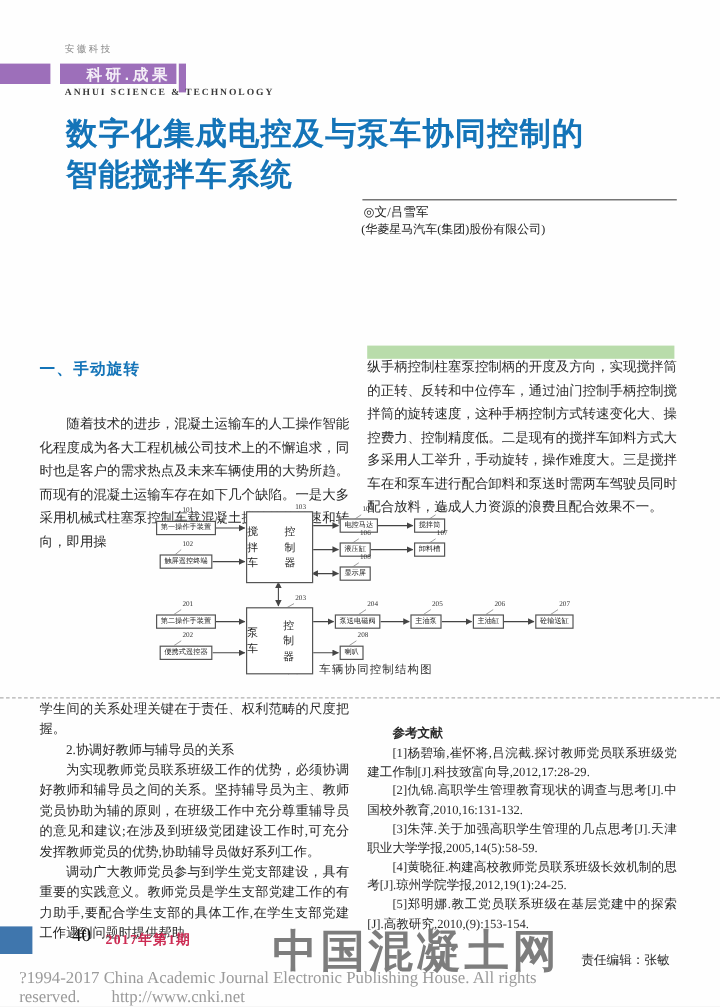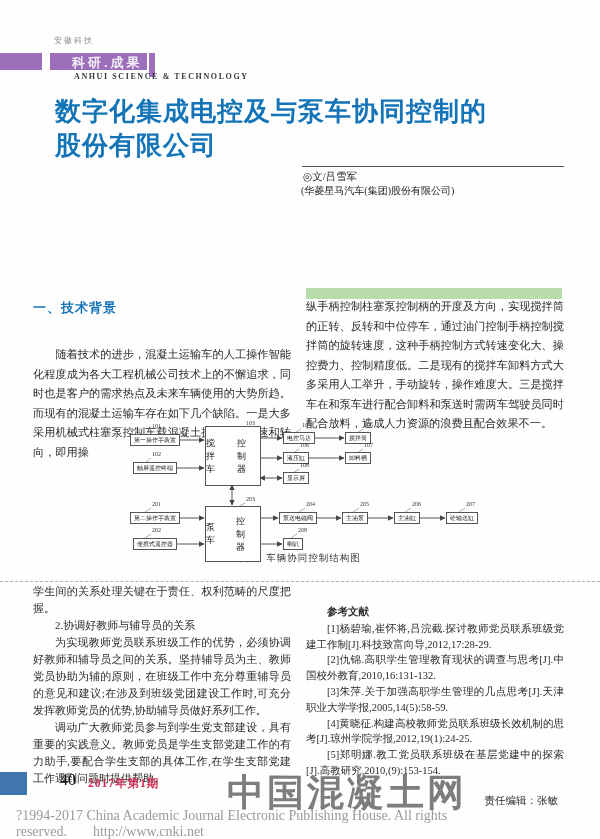--- a/index.html
+++ b/index.html
@@ -8,21 +8,21 @@
   .abs{position:absolute;}
 
   
   .masthead-small{left:54px;top:35px;font-size:8px;color:#8a8a8a;letter-spacing:2px;}
   .band{background:#9d6fba;}
   .band-a{left:0;top:53px;width:42px;height:17px;}
   .band-b{left:50px;top:53px;width:97px;height:17px;}
   .band-c{left:149px;top:53px;width:6px;height:24px;}
   .banner-title{left:72px;top:54px;font-size:13px;font-weight:bold;color:rgba(255,255,255,.88);
         letter-spacing:3px;font-family:"Liberation Sans","DejaVu Sans",sans-serif;}
-  .masthead-en{left:54px;top:72px;font-size:8px;font-weight:bold;letter-spacing:1.6px;color:#3a3a3a;margin-left:20px;}
+  .masthead-en{left:54px;top:72px;font-size:8px;font-weight:bold;letter-spacing:1.6px;color:#3a3a3a;}
 
   
   .title{left:55px;top:94px;width:505px;font-size:26px;line-height:34px;font-weight:bold;color:#1474b8;
         font-family:"Liberation Sans","DejaVu Sans",sans-serif;letter-spacing:1px;}
   .byline-rule{left:302px;top:166px;width:262px;border-top:1px solid #555;}
   .byline{left:303px;top:170px;font-size:10.5px;color:#222;}
   .affiliation{left:301px;top:184px;font-size:10px;color:#222;}
 
   
   .abstract-box{left:32px;top:208px;width:512px;border:1px dashed #d06ab0;padding:7px 11px 5px 12px;
@@ -77,29 +77,29 @@
 
   <div class="abs masthead-small">安徽科技</div>
   <div class="abs band band-a"></div>
   <div class="abs band band-b"></div>
   <div class="abs band band-c"></div>
   <div class="abs banner-title">科研.成果</div>
   <div class="abs masthead-en">ANHUI SCIENCE &amp; TECHNOLOGY</div>
 
   <div class="abs title">
     <div>数字化集成电控及与泵车协同控制的</div>
-    <div>股份有限公司</div>
+    <div>智能搅拌车系统</div>
   </div>
   <div class="abs byline-rule"></div>
   <div class="abs byline">◎文/吕雪军</div>
   <div class="abs affiliation">(华菱星马汽车(集团)股份有限公司)</div>
 
   <div class="abs green-strip"></div>
 
-  <div class="abs sec-heading">一、技术背景</div>
+  <div class="abs sec-heading">一、手动旋转</div>
   <div class="abs col col-left1 indent2">随着技术的进步，混凝土运输车的人工操作智能化程度成为各大工程机械公司技术上的不懈追求，同时也是客户的需求热点及未来车辆使用的大势所趋。而现有的混凝土运输车存在如下几个缺陷。一是大多采用机械式柱塞泵控制车载混凝土搅拌筒的转速和转向，即用操</div>
   <div class="abs col col-right1">纵手柄控制柱塞泵控制柄的开度及方向，实现搅拌筒的正转、反转和中位停车，通过油门控制手柄控制搅拌筒的旋转速度，这种手柄控制方式转速变化大、操控费力、控制精度低。二是现有的搅拌车卸料方式大多采用人工举升，手动旋转，操作难度大。三是搅拌车在和泵车进行配合卸料和泵送时需两车驾驶员同时配合放料，造成人力资源的浪费且配合效果不一。</div>
 
   <div class="abs fig">
     <svg width="600" height="168">
       <defs>
         <marker id="ah" markerWidth="7" markerHeight="7" refX="5.5" refY="3" orient="auto">
             <path d="M0,0 L6,3 L0,6 z" fill="#444"></path>
           </marker>
         <marker id="ahr" markerWidth="7" markerHeight="7" refX="5.5" refY="3" orient="auto-start-reverse">

